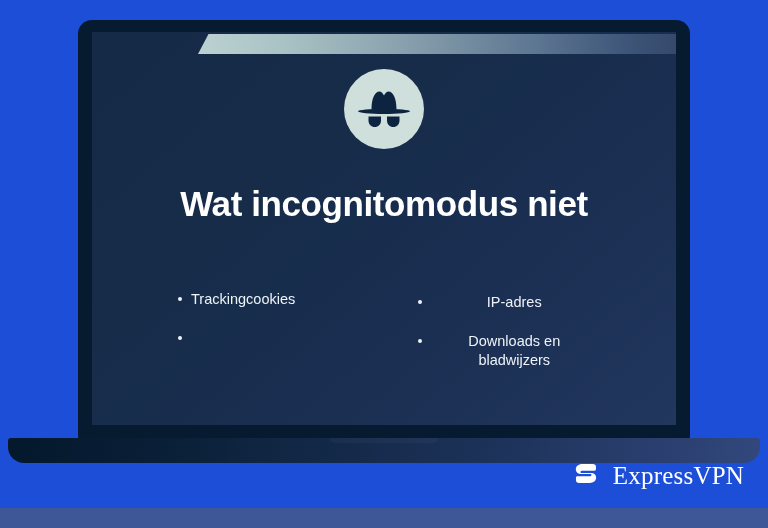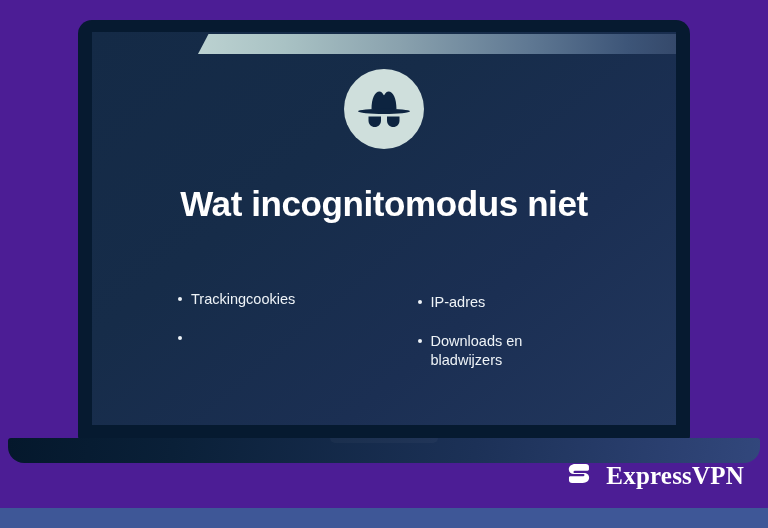--- a/index.html
+++ b/index.html
@@ -15,21 +15,21 @@
     background: #3e5797;
     position: relative;
   }
 
   
   #stage {
     position: absolute;
     inset: 0;
     width: 768px;
     height: 508px;
-    background: #4c1d95;
+    background: #1d4ed8;
   }
 
   
   .laptop-bezel {
     position: absolute;
     left: 78px;
     top: 20px;
     width: 612px;
     height: 420px;
     background: #061a30;
@@ -139,21 +139,21 @@
   .bullet-item .dot {
     position: absolute;
     left: 0;
     top: 7px;
     width: 4px;
     height: 4px;
     border-radius: 50%;
     background: #eef3f7;
   }
 
-  .bullet-col.col-right { padding-top: 3px; }
+  .bullet-col.col-right { padding-top: 3px; text-align: center; }
 
   
   .brand {
     position: absolute;
     right: 24px;
     bottom: 17px;
     display: flex;
     align-items: center;
     gap: 10px;
   }
@@ -161,21 +161,21 @@
   .brand-mark {
     width: 32px;
     height: 32px;
     display: block;
   }
 
   .brand-word {
     color: #ffffff;
     font-family: "Liberation Serif", serif;
     font-size: 25px;
-    font-weight: 700;
+    font-weight: 400;
     letter-spacing: 0.2px;
     line-height: 1;
   }
 </style>
 </head>
 <body>
 
 <div id="stage">
 
   <div class="laptop-bezel"></div>

